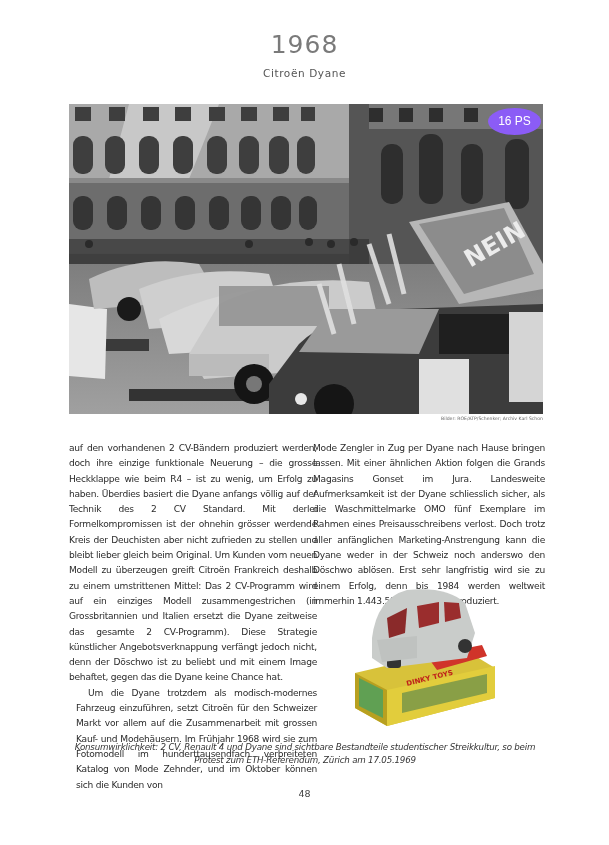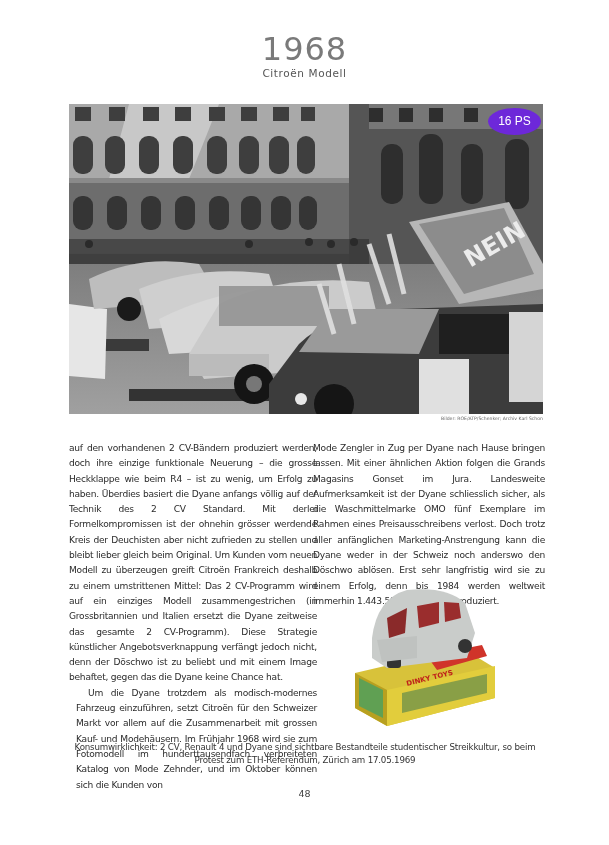--- a/index.html
+++ b/index.html
@@ -1,47 +1,47 @@
 <!DOCTYPE html>
 <html><head>
 <meta charset="utf-8">
 <style>
   html, body { margin:0; padding:0; background:#ffffff; }
   body { width:609px; height:845px; position:relative; overflow:hidden;
          font-family:"DejaVu Sans", "Liberation Sans", sans-serif; color:#2a2a2a; }
   .year { position:absolute; left:0; width:609px; top:30px; text-align:center;
-          font-size:32px; letter-spacing:1px; color:#7a7a7a; font-weight:normal;
+          font-size:25px; letter-spacing:1px; color:#7a7a7a; font-weight:normal;
           font-family:"DejaVu Sans", sans-serif; }
   .subtitle { position:absolute; left:0; width:609px; top:67px; text-align:center;
               font-size:10.5px; letter-spacing:0.6px; color:#555; }
   .photo { position:absolute; left:69px; top:104px; width:474px; height:310px;
            overflow:hidden; background:#5a5a5a; }
   .photo svg { display:block; }
   .badge { position:absolute; left:488px; top:108px; width:53px; height:27px;
-           border-radius:50%; background:#6d28d9; color:#fff; font-size:12px;
+           border-radius:50%; background:#8b5cf6; color:#fff; font-size:12px;
            text-align:center; line-height:27px; font-family:"Liberation Sans", sans-serif; }
   .credit { position:absolute; left:300px; width:243px; top:416px; text-align:right;
             font-size:4.6px; color:#666; }
   .col { position:absolute; top:441px; width:248px; font-size:9.1px; line-height:15.3px;
          text-align:justify; color:#2b2b2b; font-family:"DejaVu Sans", sans-serif; letter-spacing:-0.25px; }
   .col p { margin:0; }
   .col p.indent { text-indent:12px;margin-left:7px; }
   .col-left { left:69px; }
   .col-right { left:313px; width:232px; }
   .toy { position:absolute; left:347px; top:578px; width:150px; height:150px; }
   .caption { position:absolute; left:70px; width:470px; top:741px; text-align:center;
-             font-size:8.7px; line-height:13px; color:#333; letter-spacing:-0.2px; }
+             font-size:8.7px; line-height:13px; color:#333; letter-spacing:-0.2px;font-style:italic; }
   .pagenum { position:absolute; left:0; width:609px; top:788px; text-align:center;
              font-size:9.5px; color:#444; }
 </style>
 </head>
 <body>
 
 <div class="year">1968</div>
-<div class="subtitle">Citroën Modell</div>
+<div class="subtitle">Citroën Dyane</div>
 
 <div class="photo">
   <svg width="474" height="310" viewBox="0 0 474 310" xmlns="http://www.w3.org/2000/svg">
     <defs>
       <linearGradient id="sky" x1="0" y1="0" x2="0" y2="1">
         <stop offset="0" stop-color="#9a9a9a"></stop>
         <stop offset="1" stop-color="#6a6a6a"></stop>
       </linearGradient>
       <linearGradient id="ground" x1="0" y1="0" x2="0" y2="1">
         <stop offset="0" stop-color="#7e7e7e"></stop>

